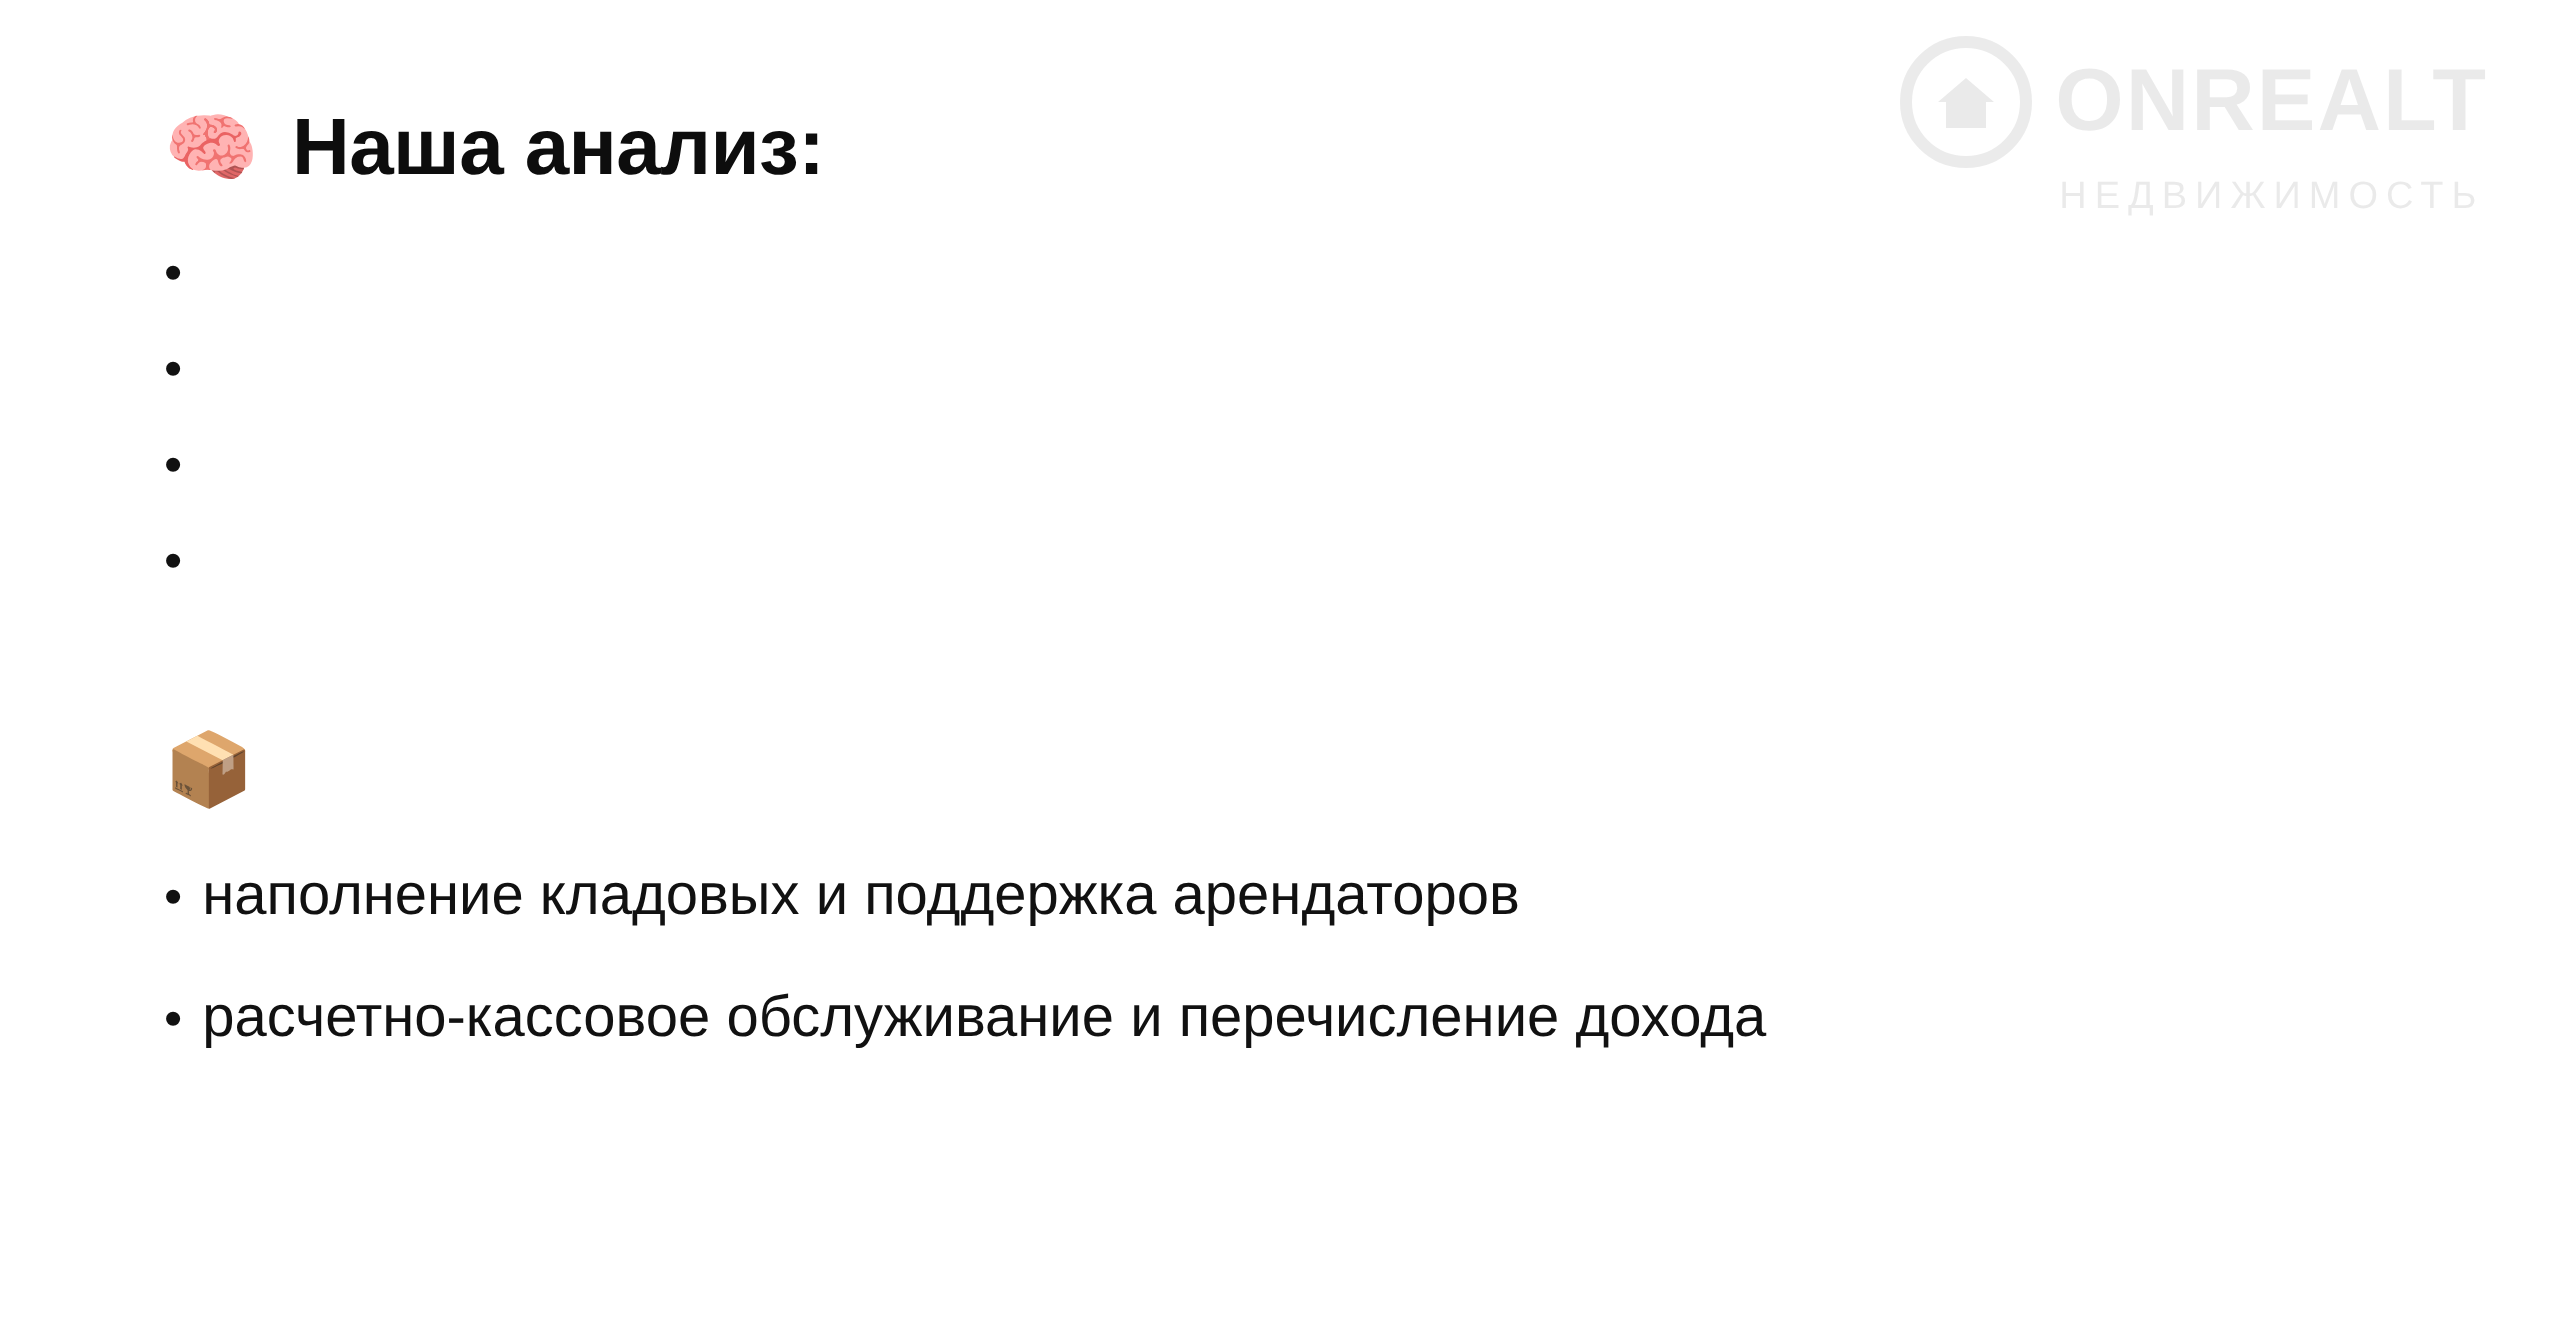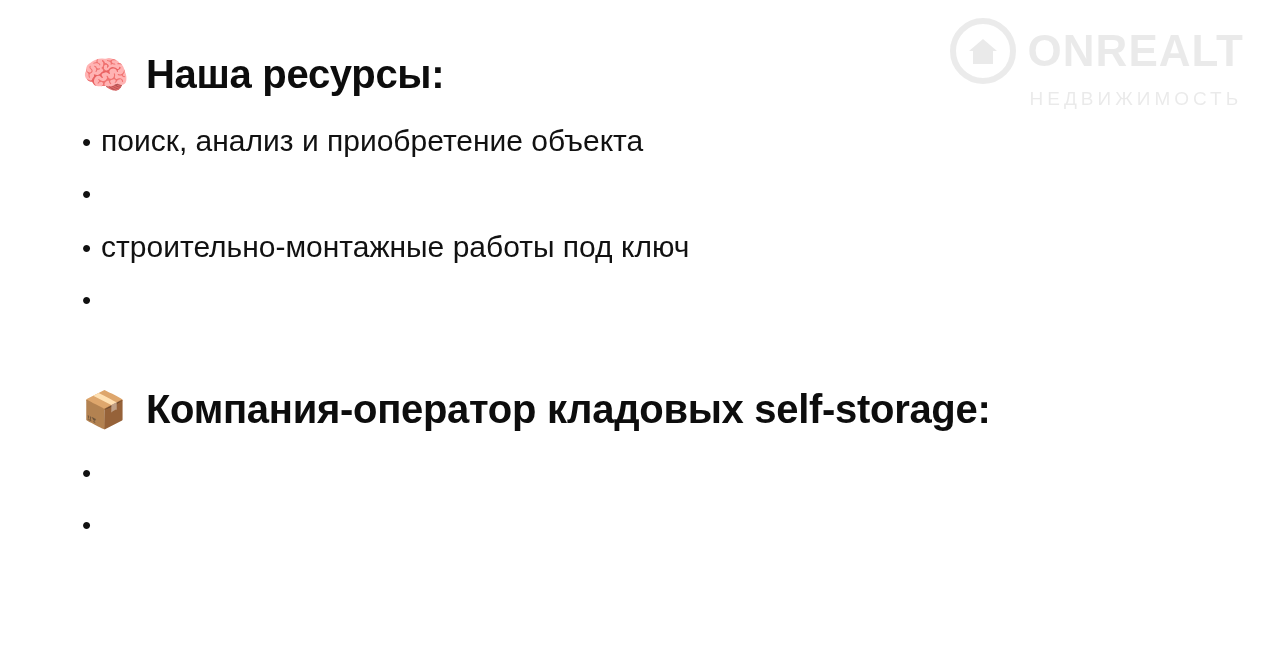--- a/index.html
+++ b/index.html
@@ -135,49 +135,48 @@
       <div class="wm-brand">ONREALT</div>
     </div>
     <div class="wm-sub">НЕДВИЖИМОСТЬ</div>
   </div>
 
   <div class="content">
 
     <div class="section first">
       <div class="heading">
         <span class="heading-emoji">🧠</span>
-        <span class="heading-text">Наша ресурсы:</span>
+        <span class="heading-text">Наша анализ:</span>
       </div>
       <ul class="bullets">
         <li class="bullet">
           <span class="dot">•</span>
-          <span>поиск, анализ и приобретение объекта</span>
         </li>
         <li class="bullet">
           <span class="dot">•</span>
         </li>
         <li class="bullet">
           <span class="dot">•</span>
-          <span>строительно-монтажные работы под ключ</span>
         </li>
         <li class="bullet">
           <span class="dot">•</span>
         </li>
       </ul>
     </div>
 
     <div class="section second">
       <div class="heading">
         <span class="heading-emoji">📦</span>
-        <span class="heading-text">Компания-оператор кладовых self-storage:</span>
       </div>
       <ul class="bullets">
         <li class="bullet">
           <span class="dot">•</span>
+          <span>наполнение кладовых и поддержка арендаторов</span>
         </li>
         <li class="bullet">
           <span class="dot">•</span>
+          <span>расчетно-кассовое обслуживание и перечисление дохода</span>
         </li>
       </ul>
     </div>
 
   </div>
 </div>
 
 </body></html>

